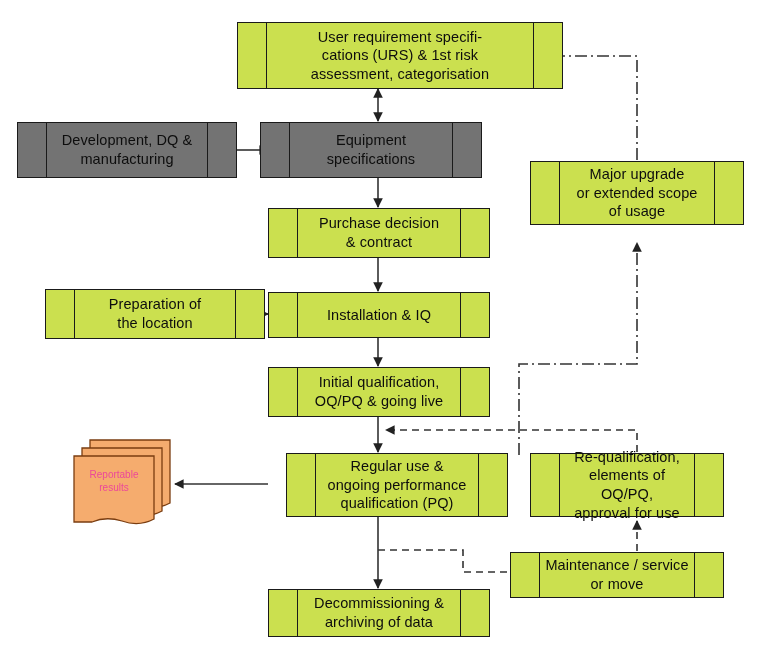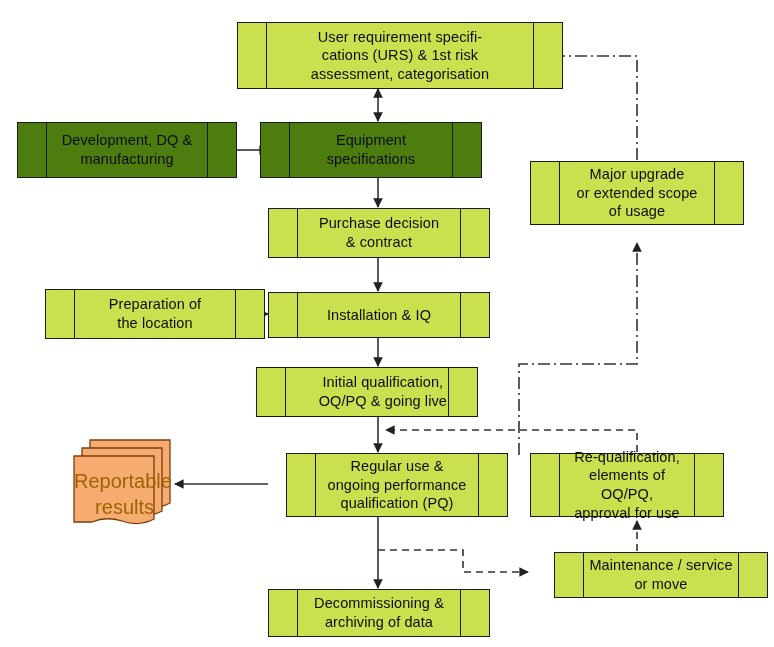--- a/index.html
+++ b/index.html
@@ -45,33 +45,33 @@
     z-index: 2;
     text-align: center;
     color: #0d0d0d;
     font-size: 14.5px;
     line-height: 1.28;
     letter-spacing: 0.1px;
     padding: 0 30px;
     white-space: pre-line;
   }
   .green { background: #cbe04f; }
-  .yellow { background: #4d7c0f; }
+  .yellow { background: #737373; }
 
   .doc-stack {
     position: absolute;
     z-index: 3;
   }
   .doc-stack svg { display: block; }
   .doc-label {
     position: absolute;
-    text-align: right;
-    font-size: 20px;
+    text-align: center;
+    font-size: 10px;
     line-height: 1.28;
-    color: #a16207;
+    color: #ec4899;
     white-space: pre-line;
     z-index: 4;
   }
 </style>
 </head>
 <body>
 
 <div id="canvas">
 
   <svg id="svg-layer" viewBox="0 0 774 647">
@@ -157,21 +157,21 @@
     <span class="label">Preparation of
 the location</span>
   </div>
 
   <div class="node green" style="left:268px; top:292px; width:222px; height:46px;">
     <span class="side left"></span>
     <span class="side right"></span>
     <span class="label">Installation &amp; IQ</span>
   </div>
 
-  <div class="node green" style="left:256px; top:367px; width:222px; height:50px;justify-content:flex-end;">
+  <div class="node green" style="left:268px; top:367px; width:222px; height:50px;">
     <span class="side left"></span>
     <span class="side right"></span>
     <span class="label">Initial qualification,
 OQ/PQ &amp; going live</span>
   </div>
 
   <div class="node green" style="left:286px; top:453px; width:222px; height:64px;">
     <span class="side left"></span>
     <span class="side right"></span>
     <span class="label">Regular use &amp;
@@ -195,21 +195,21 @@
   </div>
 
   <div class="node green" style="left:530px; top:453px; width:194px; height:64px;">
     <span class="side left"></span>
     <span class="side right"></span>
     <span class="label">Re-qualification,
 elements of OQ/PQ,
 approval for use</span>
   </div>
 
-  <div class="node green" style="left:554px; top:552px; width:214px; height:46px;justify-content:center;">
+  <div class="node green" style="left:510px; top:552px; width:214px; height:46px;justify-content:center;">
     <span class="side left"></span>
     <span class="side right"></span>
     <span class="label">Maintenance / service
 or move</span>
   </div>
 
   <div class="doc-stack" style="left:70px; top:437px; width:105px; height:93px;">
     <svg width="105" height="93" viewBox="0 0 105 93">
       <g stroke="#7a3d10" stroke-width="1.3" fill="#f5ac6e">
         <path d="M 20 3 L 100 3 L 100 66 Q 85 74 68 68 Q 52 63 38 69 L 20 69 Z"></path>

